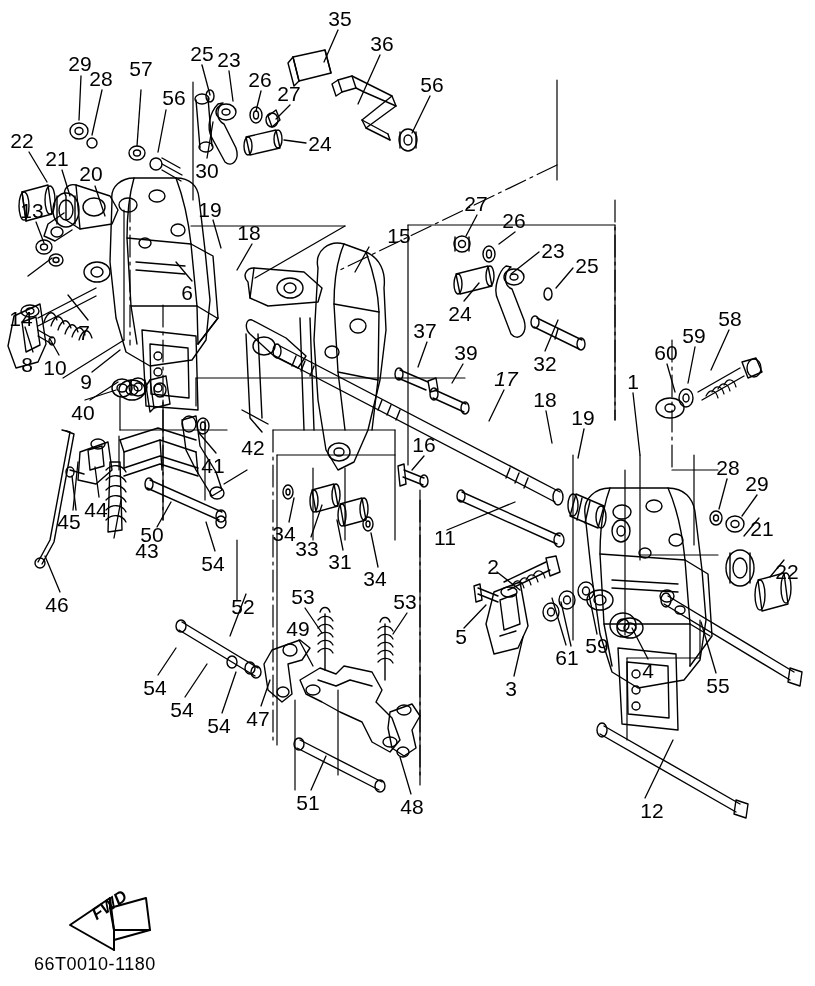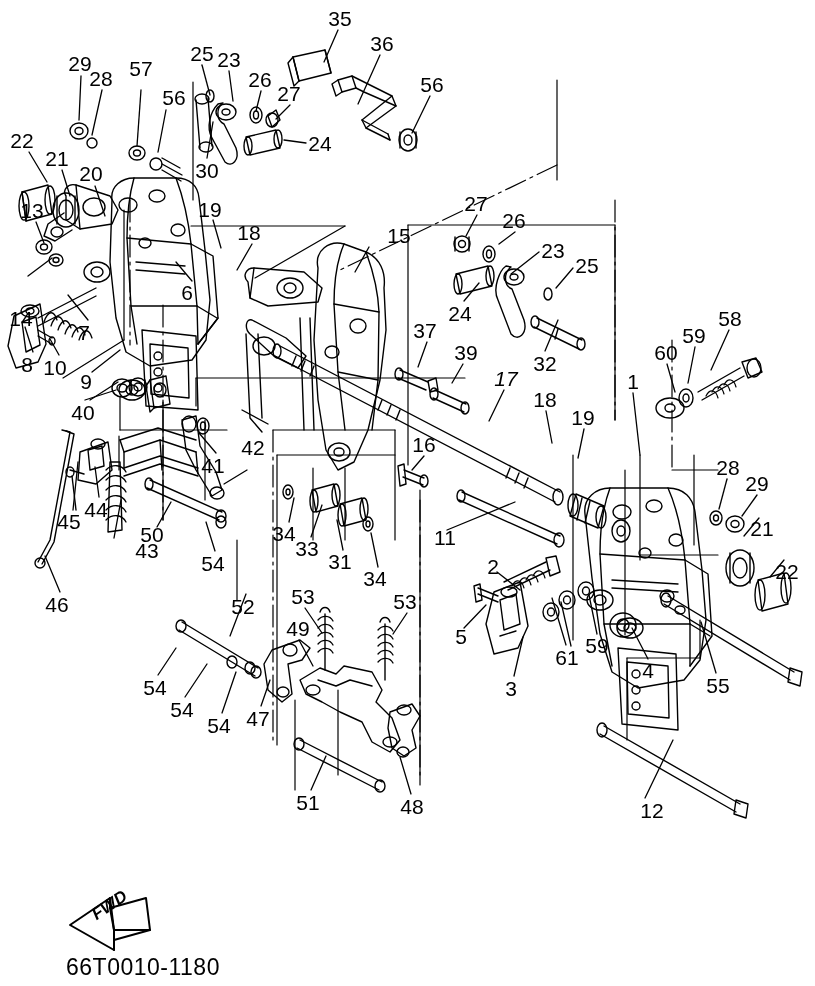--- a/index.html
+++ b/index.html
@@ -31,25 +31,24 @@
     white-space: nowrap;
     letter-spacing: 0px;
     transform: translate(-50%, -50%);
     user-select: none;
   }
   #diagram-code {
     position: absolute;
     left: 34px;
     top: 954px;
     font-family: "Liberation Sans", sans-serif;
-    font-size: 23px;
+    font-size: 18px;
     letter-spacing: 0.5px;
     color: #000000;
     white-space: nowrap;
-    margin-left: 32px;
   }
   #fwd-badge {
     position: absolute;
     left: 62px;
     top: 898px;
     width: 90px;
     height: 48px;
   }
   #fwd-badge .fwd-text {
     position: absolute;

